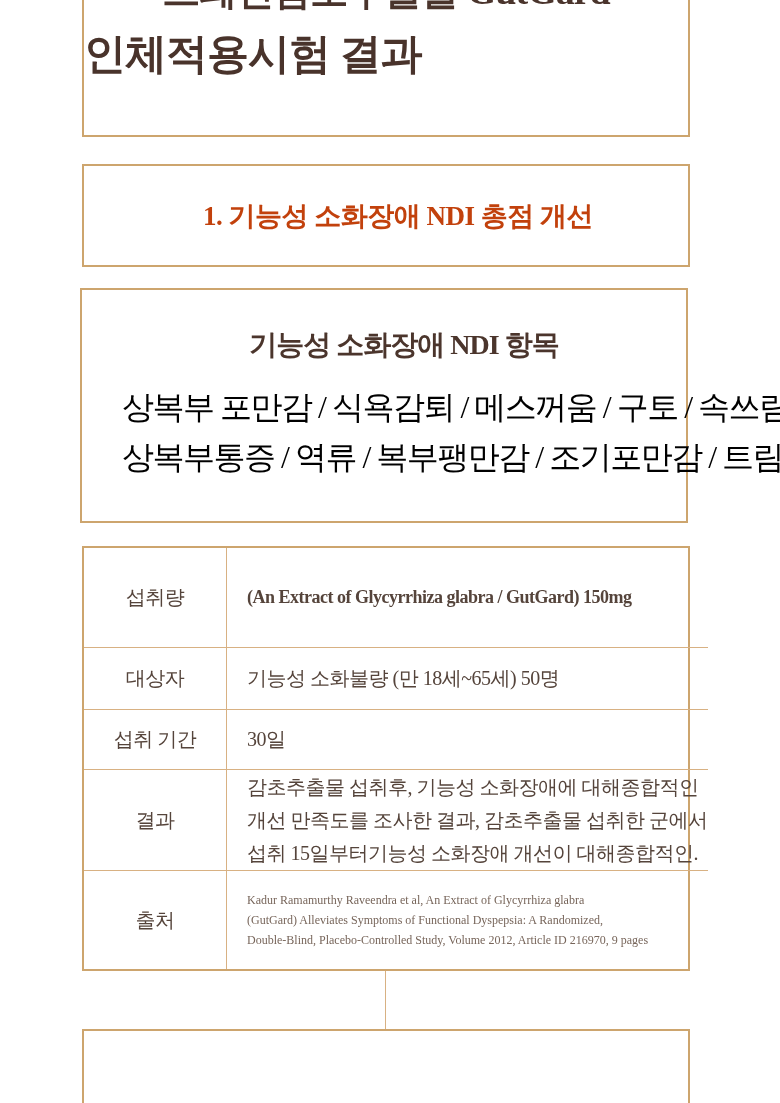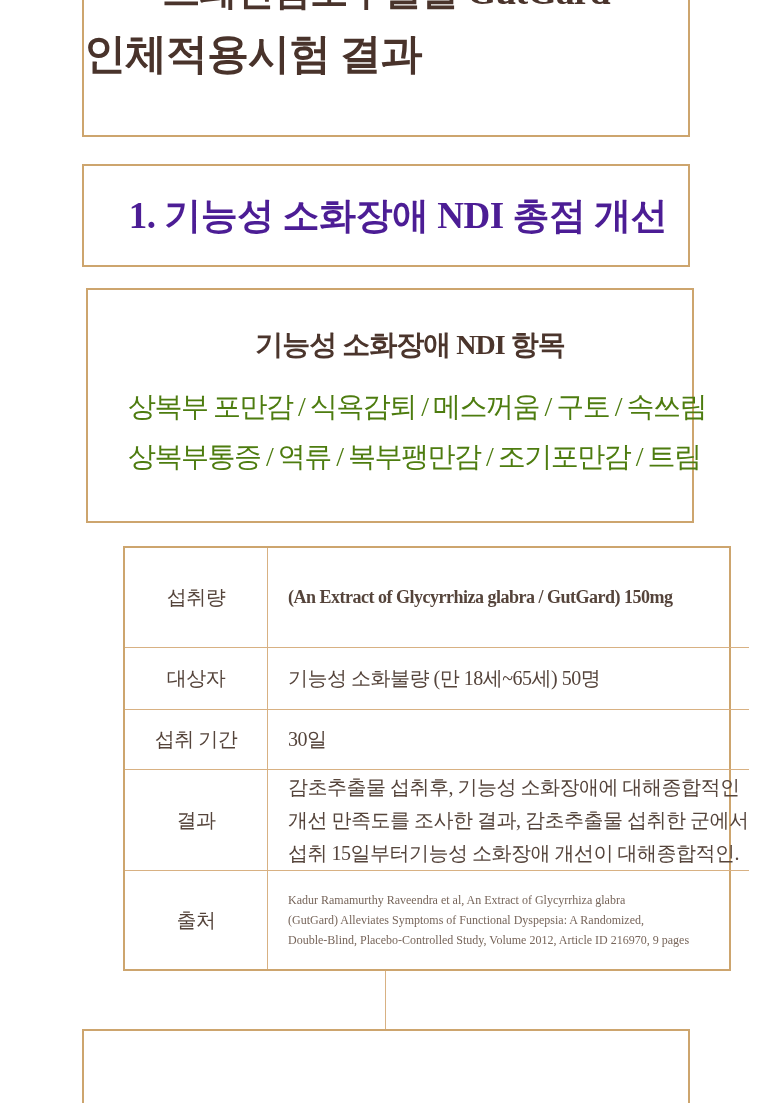--- a/index.html
+++ b/index.html
@@ -32,45 +32,44 @@
     text-align: left; font-size: 42px; font-weight: bold; line-height: 1.15;
     color: #49332b; letter-spacing: -1px;
   }
 
   
   .box-section {
     left: 82px; top: 164px; width: 608px; height: 103px;
     display: flex; align-items: center; justify-content: center;
   }
   .section-title {
-    font-size: 37px; font-weight: bold; color: #4c1d95; letter-spacing: -0.5px; margin-left: 24px;
+    font-size: 27px; font-weight: bold; color: #c2410c; letter-spacing: -0.5px; margin-left: 24px;
   }
 
   
   .box-ndi {
-    left: 86px; top: 288px; width: 608px; height: 235px;
+    left: 80px; top: 288px; width: 608px; height: 235px;
     text-align: center; padding-top: 36px; padding-left: 40px;
   }
   .ndi-heading {
     font-size: 28px; font-weight: bold; color: #4b352c;
     letter-spacing: -1px; margin: 0 0 18px 0;
   }
   .ndi-line {
-    font-size: 28px; line-height: 50px; color: #4d7c0f;
+    font-size: 32px; line-height: 50px; color: #000000;
     letter-spacing: -1.5px; white-space: nowrap;
   }
 
   
   .info-table {
     position: absolute; left: 82px; top: 546px; width: 608px; height: 425px;
     box-sizing: border-box; border: 2px solid #cda56e; background: #fff;
     display: grid;
     grid-template-columns: 143px 1fr;
     grid-template-rows: 100px 62px 60px 101px 1fr;
-    margin-left: 41px;
   }
   .cell {
     box-sizing: border-box;
     border-bottom: 1px solid #d8b183;
     display: flex; flex-direction: column; justify-content: center;
   }
   .cell.last { border-bottom: none; }
   .label-cell {
     border-right: 1px solid #d8b183;
     align-items: center; text-align: center;

